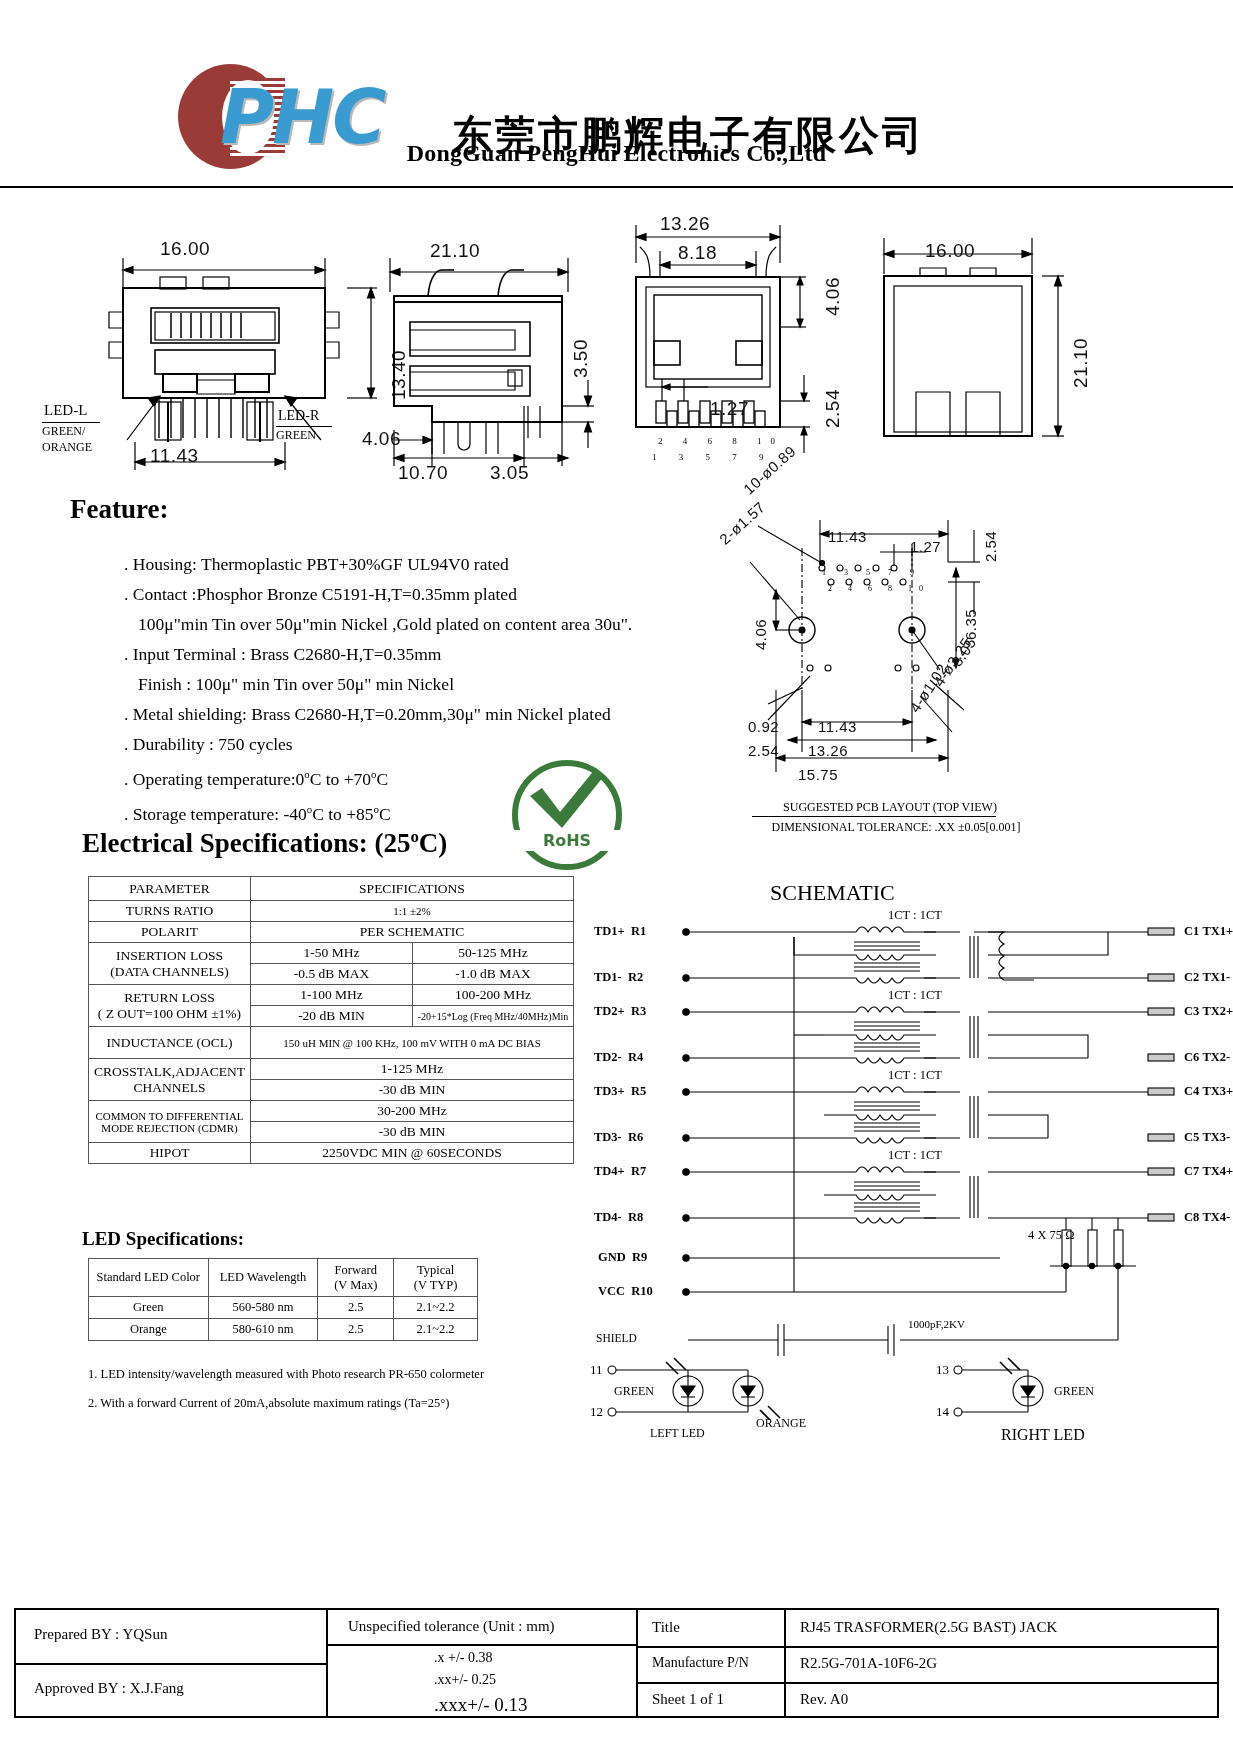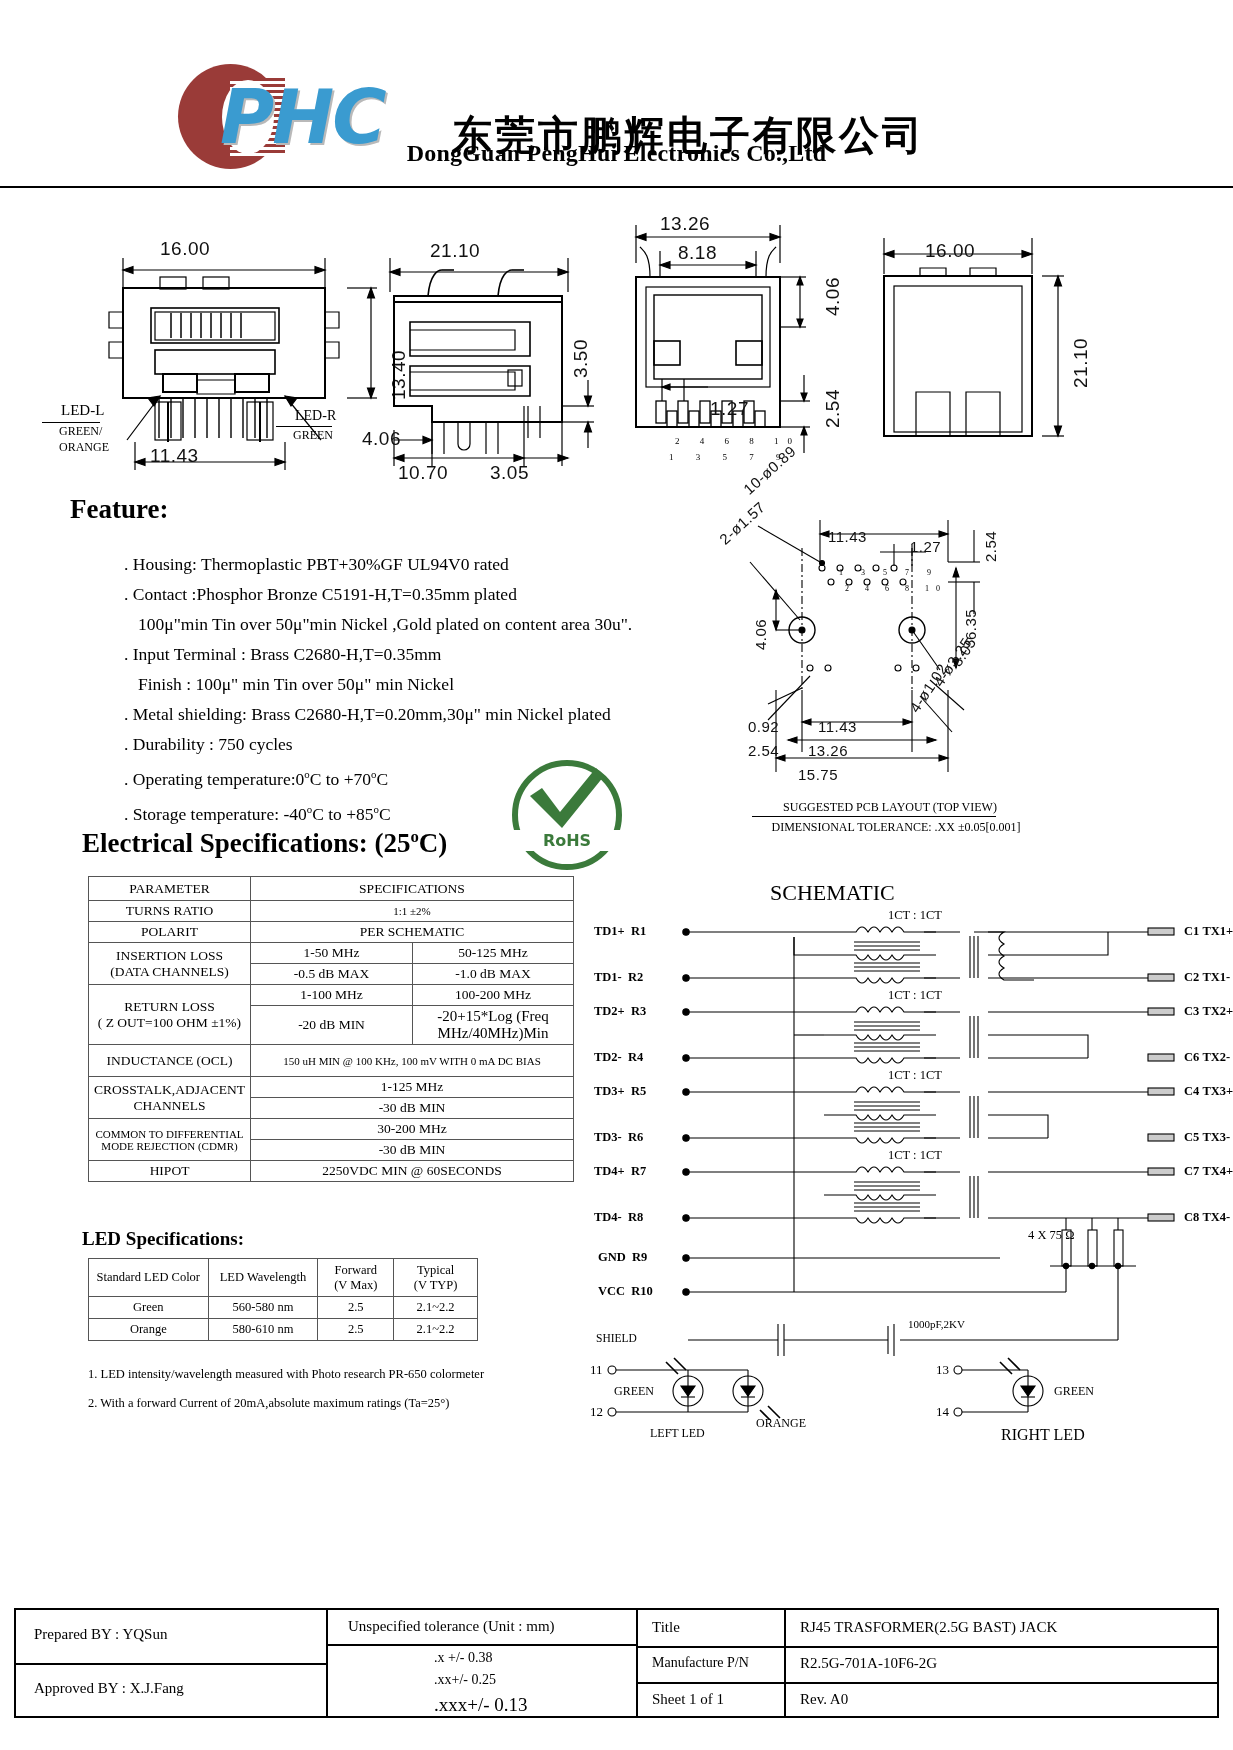--- a/index.html
+++ b/index.html
@@ -35,21 +35,21 @@
     position:absolute; left:452px; top:62px; font-size:40px; font-weight:bold;
     font-family:"DejaVu Sans", sans-serif; letter-spacing:3px; white-space:nowrap;
   }
   .en-title {
     position:absolute; left:0; top:140px; width:1233px; text-align:center;
     font-size:24px; font-weight:bold; letter-spacing:.2px;
   }
   .rule-top { position:absolute; left:0; top:186px; width:1233px; height:2px; background:#000; }
 
   
-  .t  { position:absolute; white-space:nowrap; font-size:14px;margin-left:17px; }
+  .t  { position:absolute; white-space:nowrap; font-size:14px; }
   .dim { position:absolute; white-space:nowrap; font-family:"Liberation Sans", sans-serif;
          font-size:19px; color:#111; letter-spacing:.5px; }
   .dim-s { font-size:15px; }
   .vert { transform-origin:left top; }
 
   .ln { position:absolute; background:#000; }
   .hln { height:1px; }
   .vln { width:1px; }
 
   
@@ -62,21 +62,21 @@
   .es-title { position:absolute; left:82px; top:827px; font-size:27px; font-weight:bold; }
   .sup { font-size:.62em; vertical-align:super; }
 
   table.spec {
     position:absolute; border-collapse:collapse; font-size:13.5px; text-align:center;
   }
   table.spec td { border:1px solid #555; padding:2px 3px; }
   #espec { left:88px; top:876px; width:486px; }
   #espec td.p { width:162px;margin-left:20px; }
   .small { font-size:11px; }
-  .xsmall { font-size:15px; }
+  .xsmall { font-size:10px; }
 
   .led-title { position:absolute; left:82px; top:1228px; font-size:19px; font-weight:bold; }
   #ledspec { left:88px; top:1258px; width:390px; font-size:12.5px; }
   #ledspec td { padding:3px 2px; }
   .notes { position:absolute; left:88px; top:1360px; font-size:12.5px; line-height:29px; }
 
   
   .rohs { position:absolute; left:512px; top:760px; width:140px; height:110px; }
   .rohs-ring {
     position:absolute; left:0; top:0; width:110px; height:110px; border-radius:50%;

